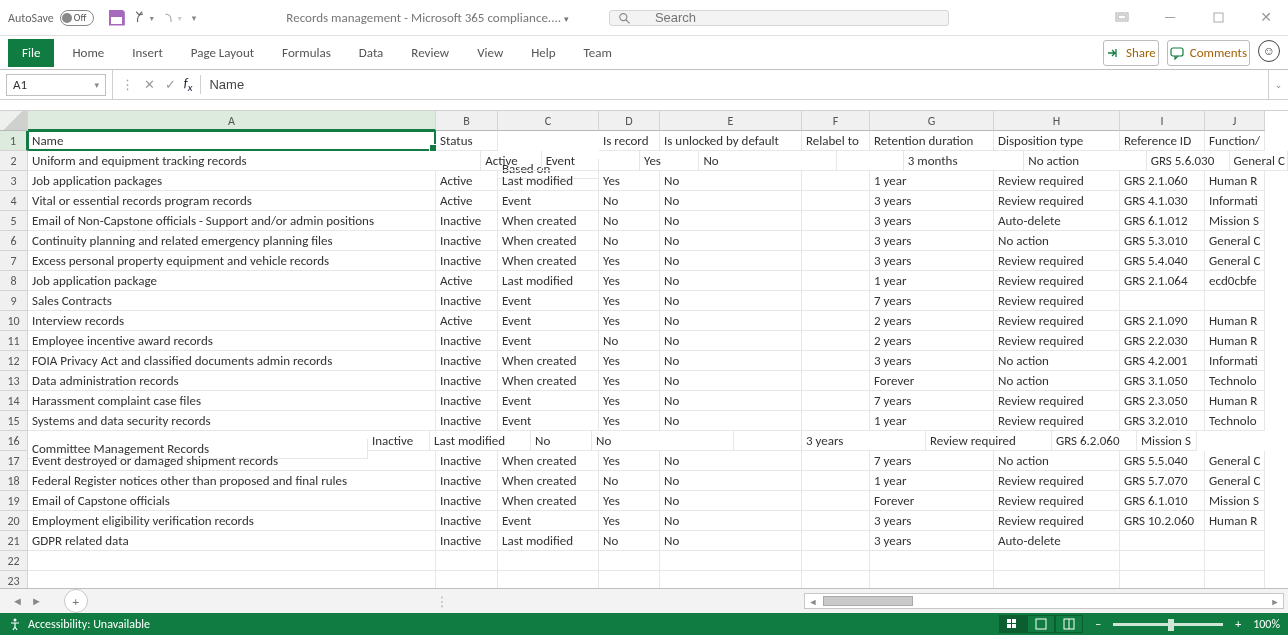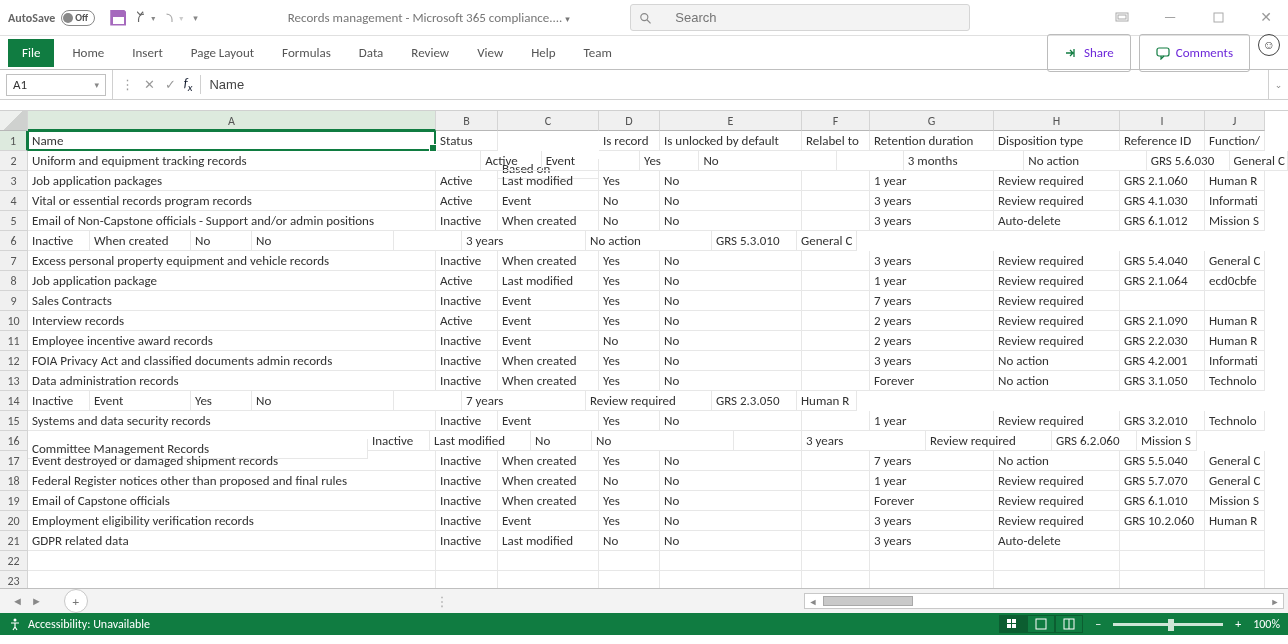--- a/index.html
+++ b/index.html
@@ -17,38 +17,38 @@
   
   .title-bar {
     height: 36px;
     background: #ffffff;
     display: flex;
     align-items: center;
     padding: 0 8px;
     border-bottom: 1px solid #e0e0e0;
     color: #666;
   }
-  .autosave { display: flex; align-items: center; gap: 6px; font-size: 12px; font-weight: bold; }
+  .autosave { display: flex; align-items: center; gap: 6px; font-size: 12px; }
   .toggle-off {
     width: 34px; height: 16px; border: 1px solid #888; border-radius: 8px;
     display: flex; align-items: center; padding: 1px;
   }
   .toggle-dot { width: 10px; height: 10px; background: #888; border-radius: 50%; }
   .toggle-text { font-size: 10px; padding-left: 2px; color: #555; }
   .qat { display: flex; align-items: center; gap: 10px; margin-left: 14px; }
   .qat-btn { width: 18px; height: 18px; display: flex; align-items: center; justify-content: center; color: #555; }
   .save-icon-shape {
     width: 16px; height: 16px;
     background: #a569bd;
     clip-path: polygon(0 0, 85% 0, 100% 15%, 100% 100%, 0 100%);
     display:flex; align-items:flex-end; justify-content:center;
   }
   .save-icon-shape::after { content:""; width:70%; height:40%; background:#fff; margin-bottom:2px; }
   .doc-title { flex: 0 0 auto; margin-left: 90px; color: #777; font-size: 13px; }
-  .search-wrap { margin-left: 60px; width: 340px; height: 27px; background: #f3f3f3; border: 1px solid #d5d5d5; border-radius: 3px; display: flex; align-items: center; padding: 0 8px; gap: 24px; }
+  .search-wrap { margin-left: 41px; width: 340px; height: 16px; background: #f3f3f3; border: 1px solid #d5d5d5; border-radius: 3px; display: flex; align-items: center; padding: 0 8px; gap: 24px; }
   .search-wrap input { border: none; background: transparent; outline: none; font-size: 13px; color: #777; width: 100%; }
   .win-ctrls { margin-left: auto; display: flex; gap: 20px; color: #999; font-size: 14px; }
   .win-btn { width: 28px; height: 20px; display: flex; align-items: center; justify-content: center; }
 
   
   .ribbon-tabs {
     height: 34px;
     display: flex;
     align-items: center;
     border-bottom: 1px solid #bfbfbf;
@@ -64,24 +64,24 @@
   .rtab {
     padding: 0 14px;
     height: 28px;
     display: flex; align-items: center;
     color: #555;
   }
   .ribbon-right { margin-left: auto; display: flex; gap: 8px; padding-right: 8px; }
   .share-btn, .comments-btn {
     border: 1px solid #bcbcbc;
     border-radius: 3px;
-    height: 38px;
-    padding: 0 16px;
+    height: 26px;
+    padding: 0 2px;
     display: flex; align-items: center; gap: 6px;
-    color: #6d28d9;
+    color: #a16207;
     font-size: 13px;
   }
   .smiley { width: 22px; height: 22px; border: 1.5px solid #444; border-radius: 50%; display:flex;align-items:center;justify-content:center; color:#444; font-size:12px; }
 
   
   .formula-row {
     height: 30px;
     display: flex;
     align-items: center;
     border-bottom: 1px solid #d0d0d0;
@@ -369,20 +369,21 @@
         <div class="cell" style="width: 101px;">When created</div>
         <div class="cell" style="width: 61px;">No</div>
         <div class="cell" style="width: 142px;">No</div>
         <div class="cell" style="width: 68px;"></div>
         <div class="cell" style="width: 124px;">3 years</div>
         <div class="cell" style="width: 126px;">Auto-delete</div>
         <div class="cell" style="width: 85px;">GRS 6.1.012</div>
         <div class="cell" style="width: 60px;">Mission S</div>
       </div>
       <div class="data-row">
+        <div class="cell" style="width: 408px;">Continuity planning and related emergency planning files</div>
         <div class="cell" style="width: 62px;">Inactive</div>
         <div class="cell" style="width: 101px;">When created</div>
         <div class="cell" style="width: 61px;">No</div>
         <div class="cell" style="width: 142px;">No</div>
         <div class="cell" style="width: 68px;"></div>
         <div class="cell" style="width: 124px;">3 years</div>
         <div class="cell" style="width: 126px;">No action</div>
         <div class="cell" style="width: 85px;">GRS 5.3.010</div>
         <div class="cell" style="width: 60px;">General C</div>
       </div>
@@ -464,20 +465,21 @@
         <div class="cell" style="width: 101px;">When created</div>
         <div class="cell" style="width: 61px;">Yes</div>
         <div class="cell" style="width: 142px;">No</div>
         <div class="cell" style="width: 68px;"></div>
         <div class="cell" style="width: 124px;">Forever</div>
         <div class="cell" style="width: 126px;">No action</div>
         <div class="cell" style="width: 85px;">GRS 3.1.050</div>
         <div class="cell" style="width: 60px;">Technolo</div>
       </div>
       <div class="data-row">
+        <div class="cell" style="width: 408px;">Harassment complaint case files</div>
         <div class="cell" style="width: 62px;">Inactive</div>
         <div class="cell" style="width: 101px;">Event</div>
         <div class="cell" style="width: 61px;">Yes</div>
         <div class="cell" style="width: 142px;">No</div>
         <div class="cell" style="width: 68px;"></div>
         <div class="cell" style="width: 124px;">7 years</div>
         <div class="cell" style="width: 126px;">Review required</div>
         <div class="cell" style="width: 85px;">GRS 2.3.050</div>
         <div class="cell" style="width: 60px;">Human R</div>
       </div>

